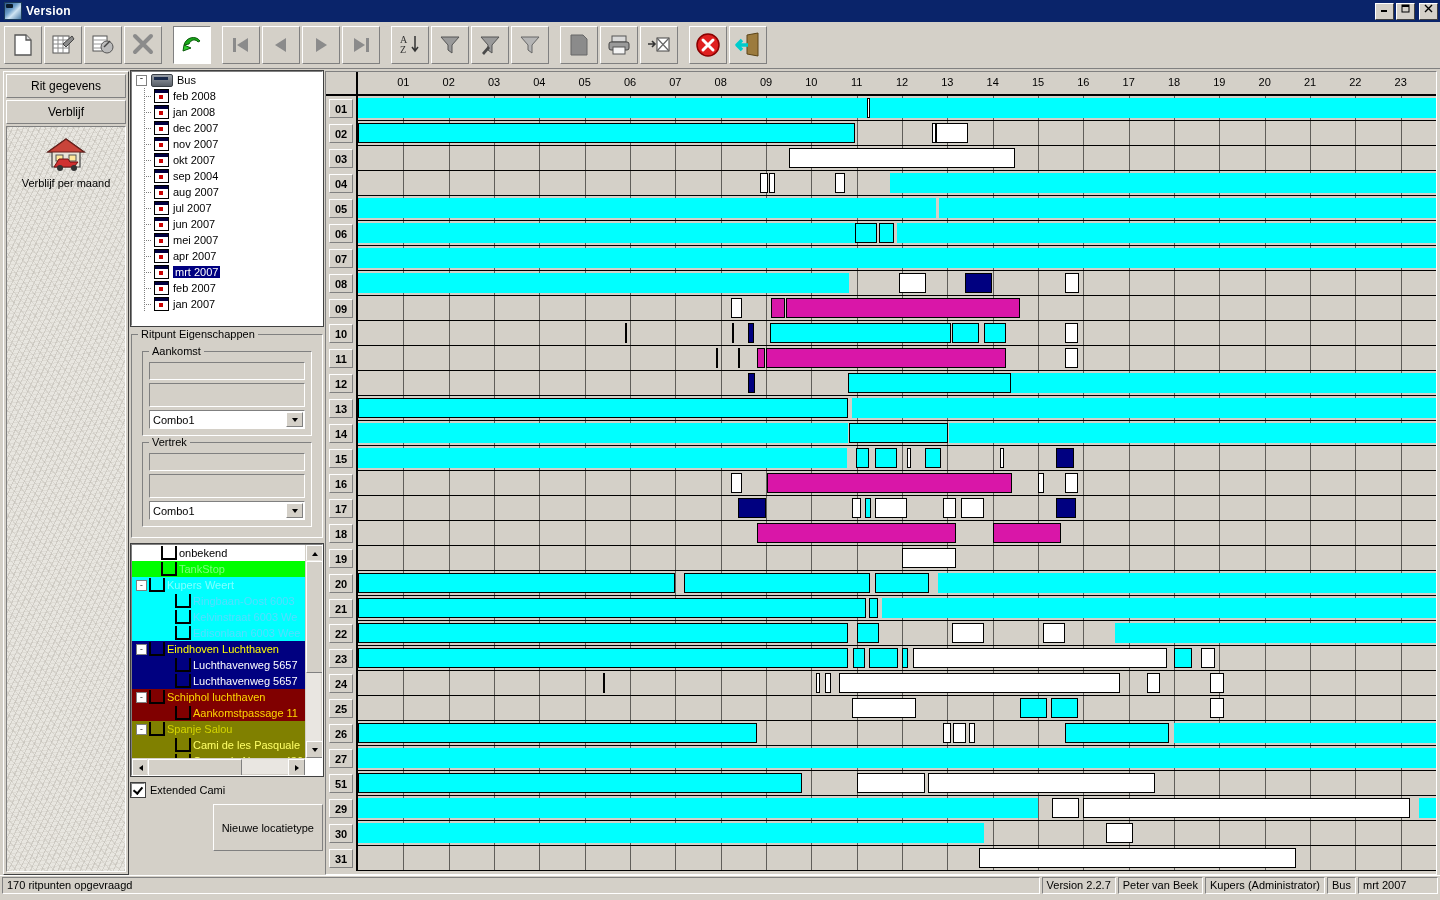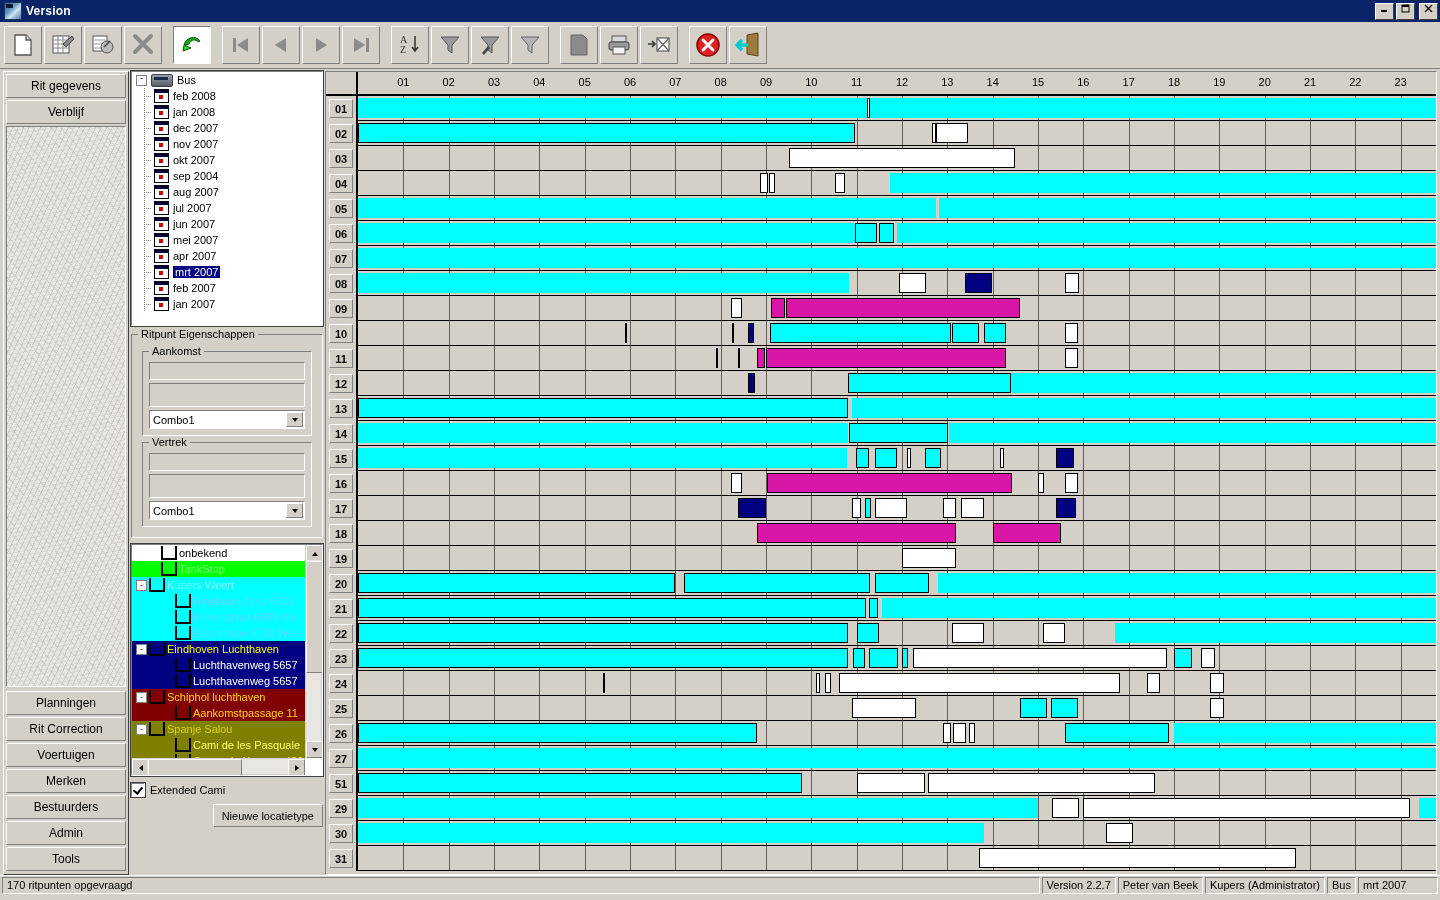--- a/index.html
+++ b/index.html
@@ -249,21 +249,21 @@
     border-top:1px solid #808080;border-left:1px solid #808080;
     border-right:1px solid #fff;border-bottom:1px solid #fff;
     outline:1px solid #404040;
     margin-right:5px;position:relative;flex:0 0 auto;
   }
   .chkbox.on:after{
     content:"";position:absolute;left:3px;top:1px;width:4px;height:7px;
     border:solid #000;border-width:0 2px 2px 0;transform:rotate(40deg);
   }
   .btn-std{
-    height:21px;padding:0 8px;background:#d4d0c8;
+    height:21px;padding:12px 8px;background:#d4d0c8;
     border-top:1px solid #fff;border-left:1px solid #fff;
     border-right:1px solid #808080;border-bottom:1px solid #808080;
     display:inline-flex;align-items:center;justify-content:center;
     font-size:11px;color:#000;
   }
   
   #gantt{
     flex:1;margin:2px 3px 0 2px;background:#d4d0c8;
     border-top:1px solid #808080;border-left:1px solid #808080;
     border-right:1px solid #fff;border-bottom:1px solid #fff;
@@ -462,30 +462,33 @@
 </div>
 
 <div id="body">
 
   <div id="outlookbar">
     <div class="ob-group">Rit gegevens</div>
     <div class="ob-group">Verblijf</div>
     <div class="ob-body">
 
 
+      <div class="ob-item">
+        <svg width="44" height="40" viewBox="0 0 44 40">
+          <path d="M22 4 L40 17 H36 V32 H8 V17 H4 Z" fill="#e8e4d8" stroke="#444" stroke-width="1.2"></path>
+          <path d="M22 4 L40 17 H4 Z" fill="#c9443a" stroke="#6a1f1a" stroke-width="1.2"></path>
+          <rect x="12" y="20" width="7" height="6" fill="#ffe79a" stroke="#555"></rect>
+          <rect x="25" y="20" width="7" height="6" fill="#ffe79a" stroke="#555"></rect>
+          <path d="M10 32 h20 l4 -5 h-8 l-2 -3 h-9 z" fill="#d03030" stroke="#701010"></path>
+          <circle cx="16" cy="33" r="3" fill="#333"></circle>
+            <circle cx="30" cy="33" r="3" fill="#333"></circle>
+        </svg>
+        <div class="ob-label">Verblijf per maand</div>
+      </div>
 
-    </div>
-    <div class="ob-bottom">
-      <div class="ob-btn">Planningen</div>
-      <div class="ob-btn">Rit Correction</div>
-      <div class="ob-btn">Voertuigen</div>
-      <div class="ob-btn">Merken</div>
-      <div class="ob-btn">Bestuurders</div>
-      <div class="ob-btn">Admin</div>
-      <div class="ob-btn">Tools</div>
     </div>
   </div>
 
   <div id="midpanel">
 
     <div class="treebox">
       <div class="tree-root">
         <div class="expander">-</div>
         <div class="busicon"></div>
         <div class="tlabel">Bus</div>

